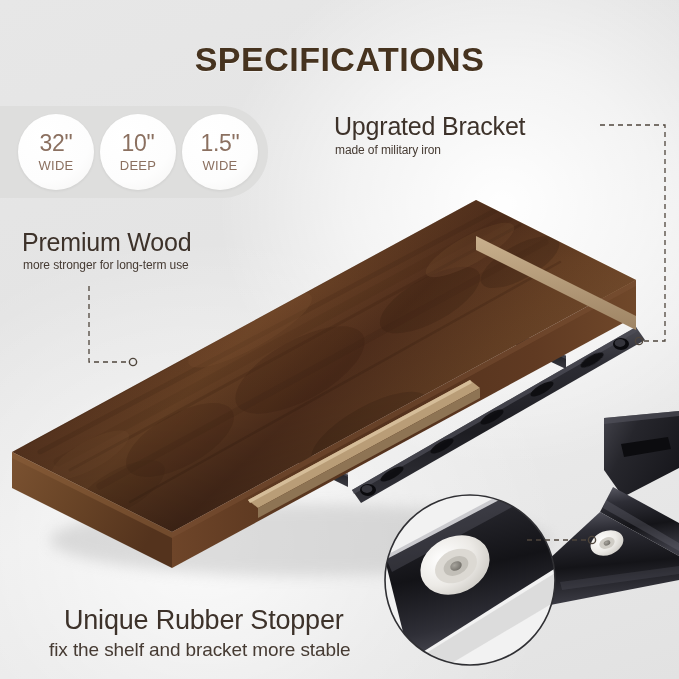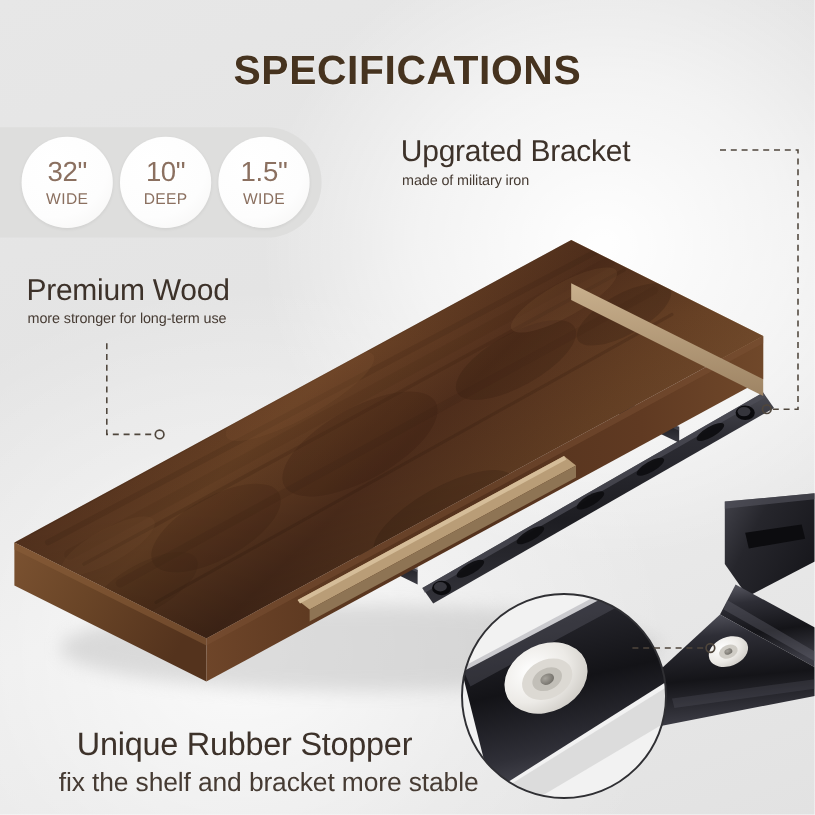--- a/index.html
+++ b/index.html
@@ -91,21 +91,21 @@
     font-weight: 400;
     color: #463b33;
     white-space: nowrap;
     letter-spacing: -0.1px;
   }
   #bracket-title { left: 334px; top: 112px; }
   #bracket-sub   { left: 335px; top: 143px; }
   #wood-title    { left: 22px;  top: 228px; }
   #wood-sub      { left: 23px;  top: 258px; }
   #stopper-title { left: 48px;  top: 605px; font-size: 27px; margin-left: 16px; }
-  #stopper-sub   { left: 49px;  top: 639px; font-size: 22px; }
+  #stopper-sub   { left: 49px;  top: 639px; font-size: 19px; }
 
   
   #art { position: absolute; left: 0; top: 0; }
 </style>
 </head>
 <body>
 
 <div id="stage">
 
   <svg id="art" width="679" height="679" viewBox="0 0 679 679">

